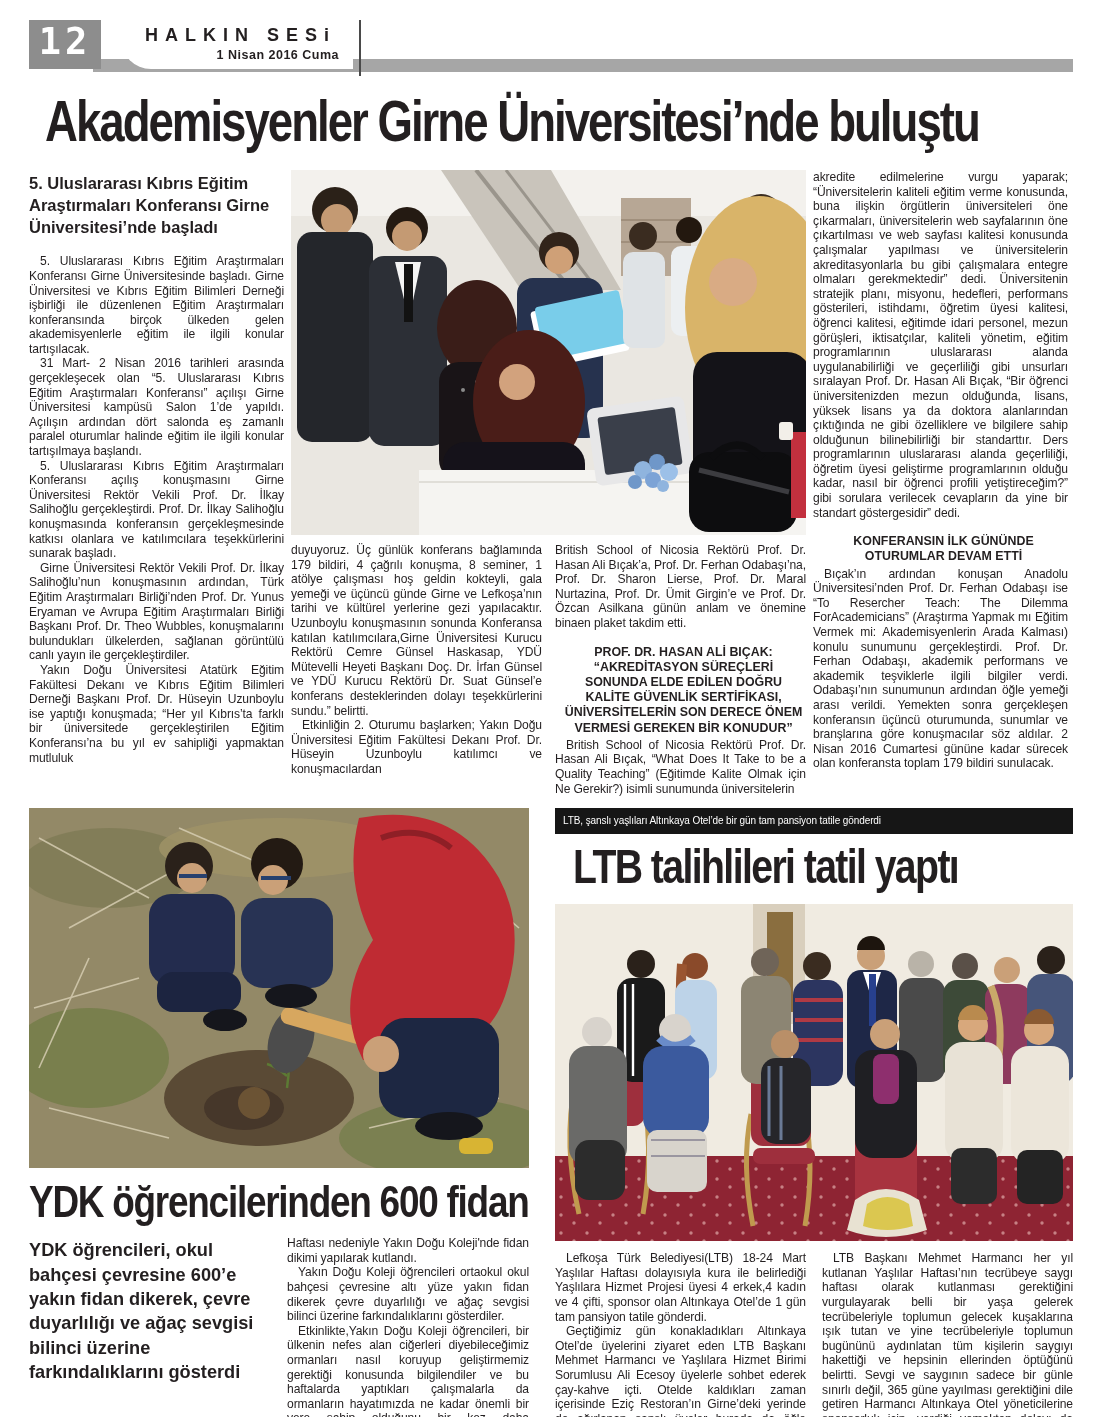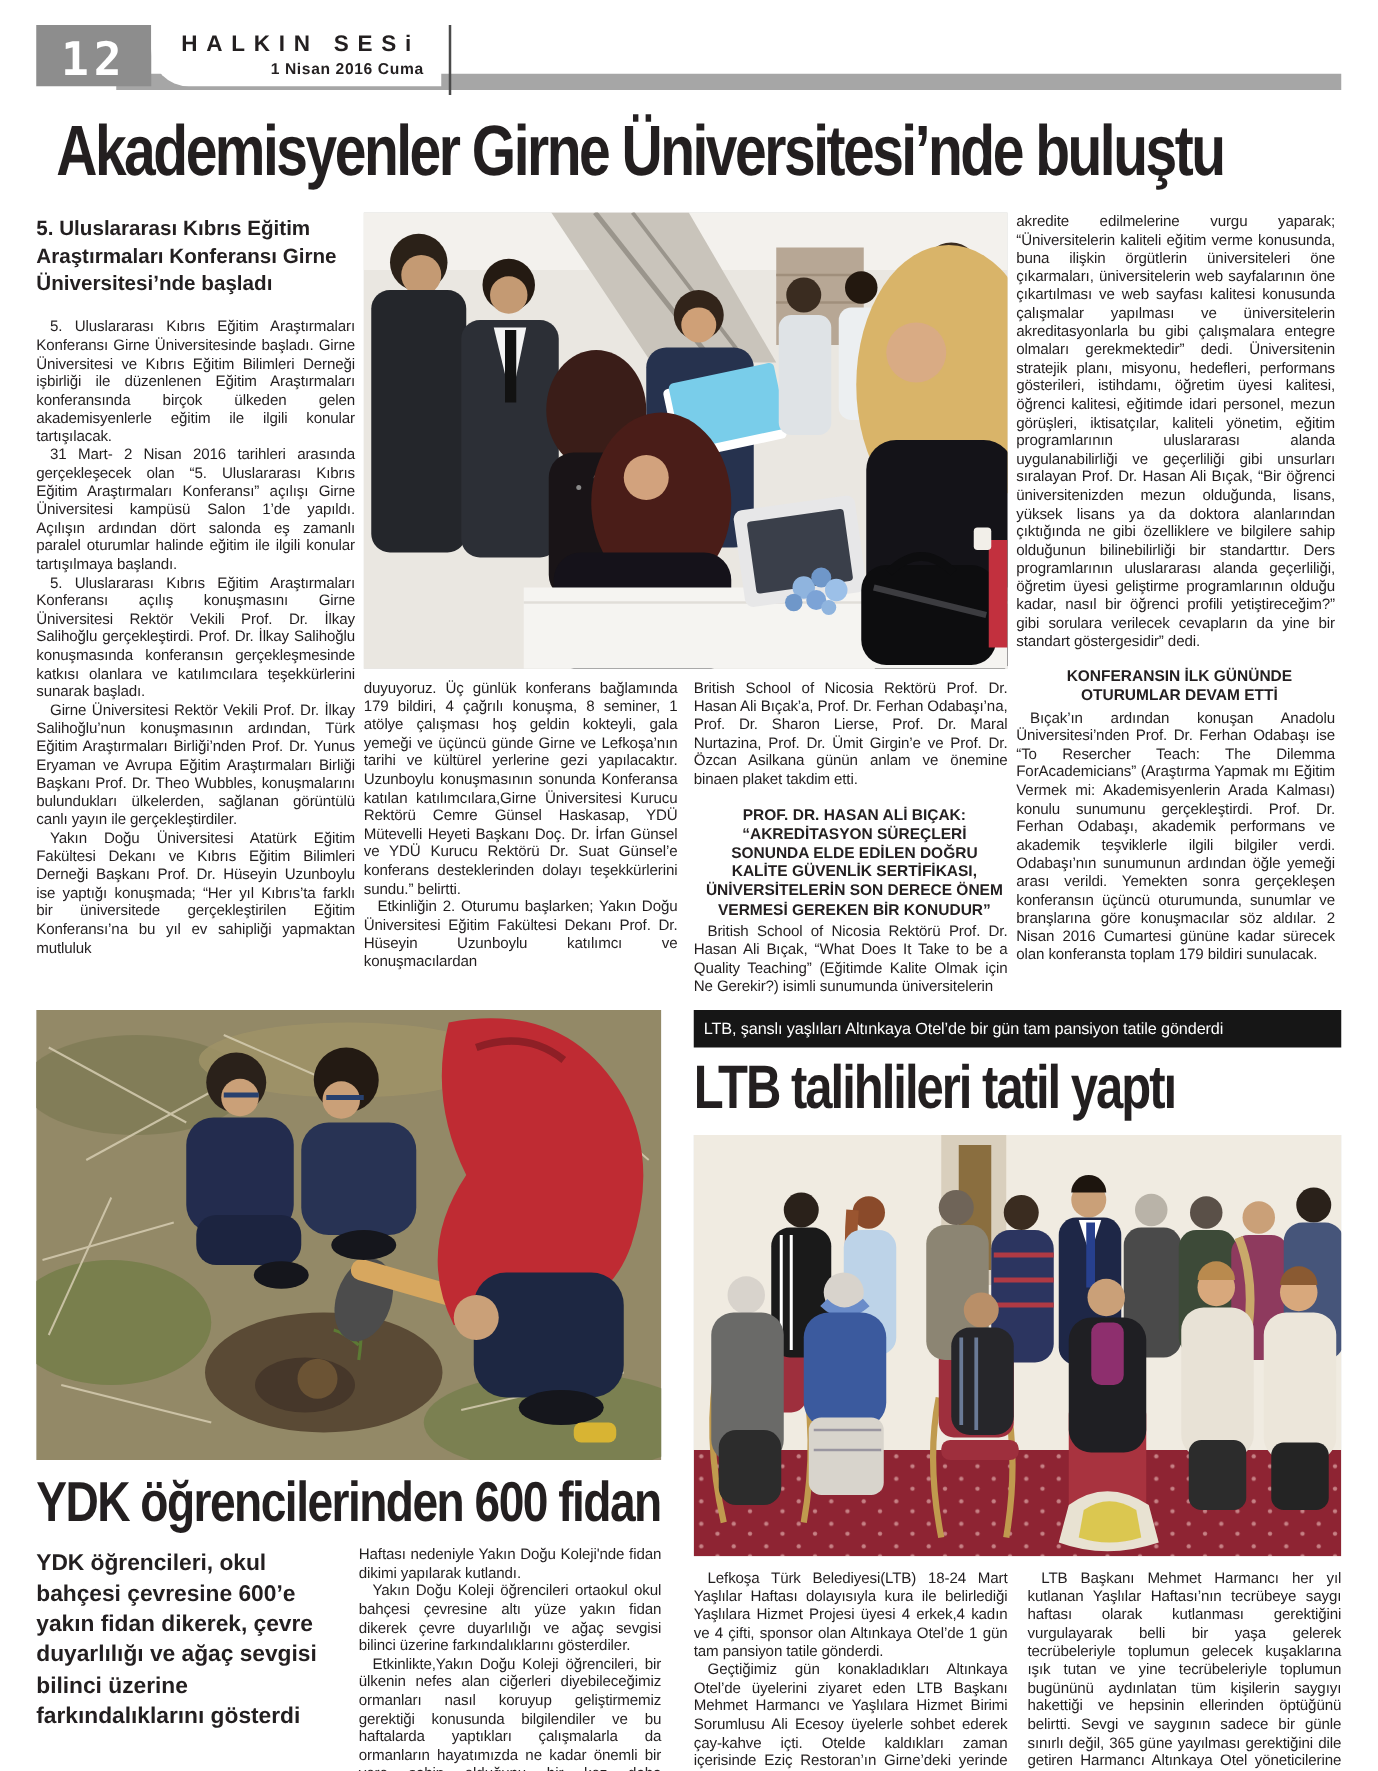--- a/index.html
+++ b/index.html
@@ -2,52 +2,52 @@
 <html lang="tr"><head>
 <meta charset="utf-8">
 <style>
   html,body{margin:0;padding:0;background:#ffffff;}
   body{width:1102px;height:1417px;overflow:hidden;font-family:"Liberation Sans",sans-serif;color:#231f20;}
   .page{box-sizing:border-box;width:1102px;height:1417px;padding:16px 29px 0 29px;position:relative;background:#fff;}
 
   
   .hdr{position:relative;height:56px;}
   .hdr-bar{position:absolute;left:64px;right:0;bottom:0;height:13px;background:#a6a6a6;}
-  .hdr-numbox{position:absolute;left:0;top:4px;width:92px;height:49px;background:#8d8d8d;display:flex;align-items:flex-end;justify-content:center;}
+  .hdr-numbox{position:absolute;left:0;top:4px;width:72px;height:49px;background:#8d8d8d;display:flex;align-items:flex-start;justify-content:center;}
   .hdr-num{color:#fff;font-family:"DejaVu Sans Mono",monospace;font-weight:bold;font-size:37px;letter-spacing:4px;}
   .hdr-pill{position:absolute;left:92px;top:4px;width:232px;height:49px;background:#fff;border-radius:0 0 0 30px;box-sizing:border-box;padding:5px 14px 0 24px;}
   .hdr-title{font-weight:bold;font-size:18px;letter-spacing:7px;white-space:nowrap;}
   .hdr-date{font-weight:bold;font-size:12.5px;letter-spacing:0.5px;text-align:right;margin-top:2px;}
   .hdr-rule{position:absolute;left:330px;top:4px;width:2px;height:56px;background:#4a4a4a;}
 
   
   .h1-wrap{height:76px;margin:16px 0 6px 16px;overflow:visible;}
   .h1{display:inline-block;font-weight:bold;font-size:57px;letter-spacing:-2.5px;white-space:nowrap;transform:scaleX(0.80);transform-origin:left center;}
-  .h2-wrap{height:58px;margin:4px 0 8px 0;}
+  .h2-wrap{height:58px;margin:4px 0 8px 0;text-align:center;}
   .h2{display:inline-block;font-weight:bold;font-size:49px;letter-spacing:-2px;white-space:nowrap;transform:scaleX(0.80);transform-origin:left center;}
   .h3-wrap{height:54px;margin:8px 0 6px 0;}
   .h3{display:inline-block;font-weight:bold;font-size:45px;letter-spacing:-1.5px;white-space:nowrap;transform:scaleX(0.82);transform-origin:left center;}
 
   
   .a1-grid{display:grid;grid-template-columns:255px 515px 255px;column-gap:7px;}
   .mid-cols{display:grid;grid-template-columns:1fr 1fr;column-gap:13px;margin-top:8px;}
 
   .bodytext p{margin:0;font-size:12.1px;line-height:14.6px;text-align:justify;letter-spacing:-0.1px;}
   .bodytext p.ind{text-indent:11px;}
   .subhead1{font-weight:bold;font-size:16.5px;line-height:1.34;margin:2px 0 16px 0;}
   .subhead2{font-weight:bold;font-size:12.4px;line-height:15.2px;margin:14px 0 2px 0;padding-left:6px;text-align:center;}
   .lead{font-weight:bold;font-size:18.2px;line-height:1.34;margin:2px 0 12px 0;}
 
   
   .bottom{display:flex;gap:26px;margin-top:12px;}
   .b-left{width:500px;}
   .b-right{width:518px;}
   .two-cols{display:flex;gap:16px;}
   .two-cols .col{flex:1;min-width:0;}
-  .kicker{background:#161616;color:#fff;font-size:13px;letter-spacing:-0.1px;padding:7px 8px 8px 8px;white-space:nowrap;overflow:hidden;}
+  .kicker{background:#161616;color:#fff;font-size:10px;letter-spacing:-0.1px;padding:7px 8px 8px 8px;white-space:nowrap;overflow:hidden;}
 
   .photo{display:block;background:#ddd;}
   svg{display:block;}
 </style>
 </head>
 <body>
 
 <div class="page">
 
   <div class="hdr">

